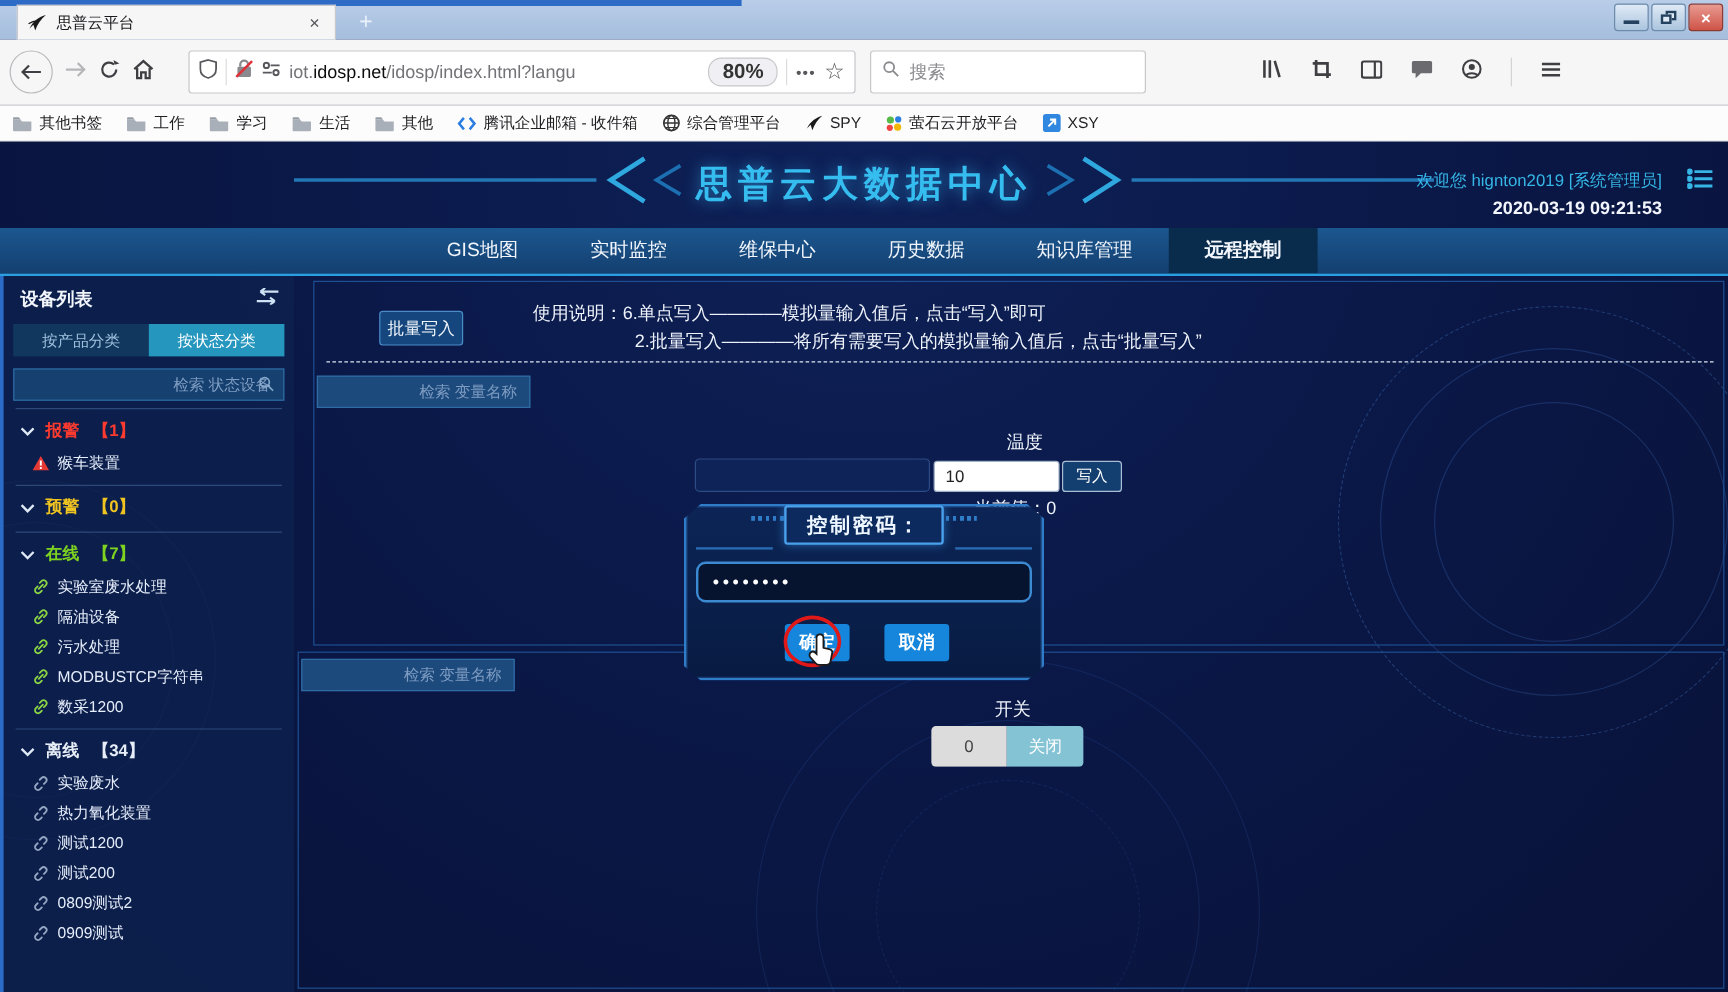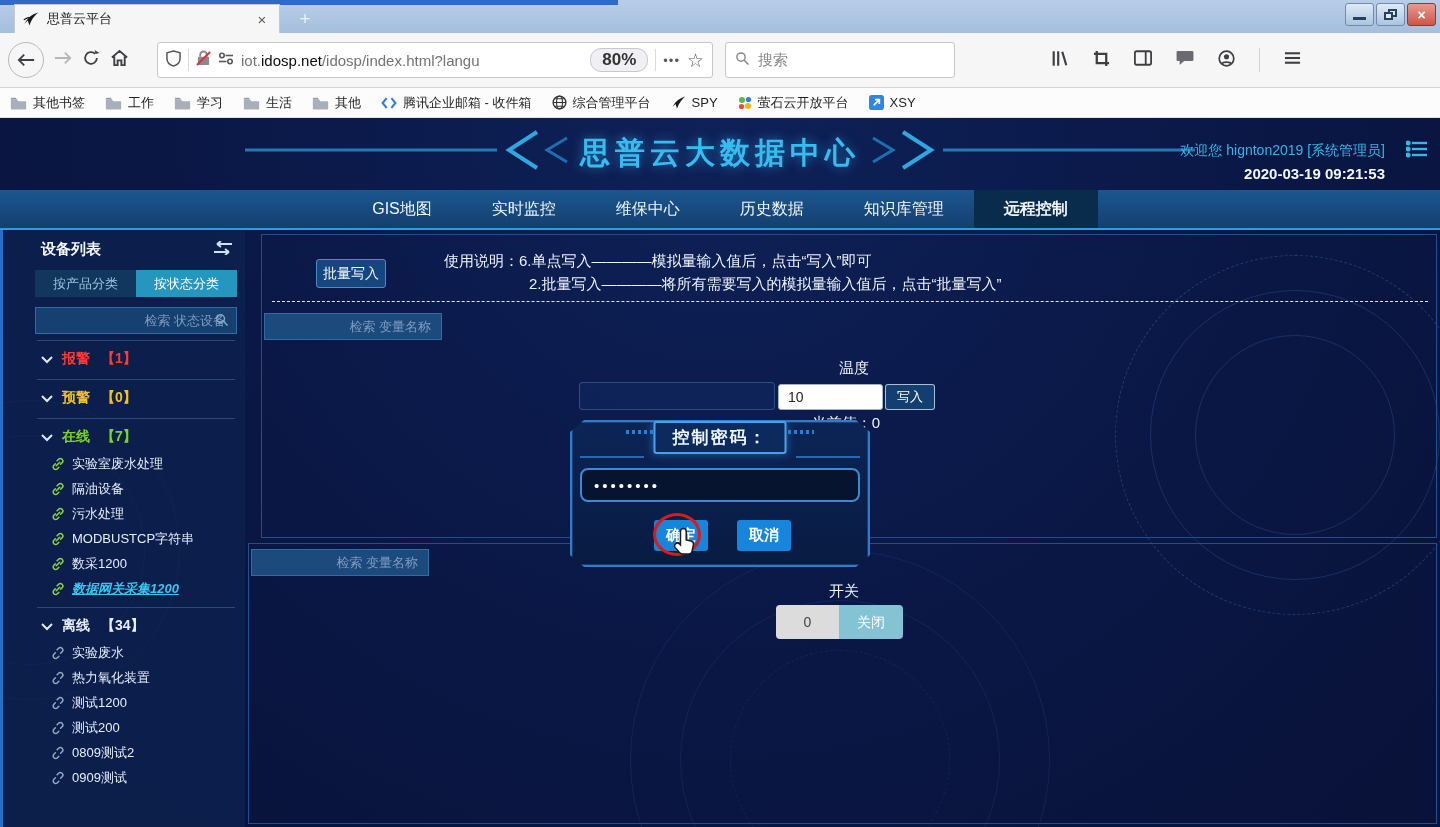--- a/index.html
+++ b/index.html
@@ -38,21 +38,21 @@
   .urlsep { width:1px; height:22px; background:#dcdce0;}
   .urltext { flex:1; font-size:15px; color:#737377; white-space:nowrap; overflow:hidden; }
   .urltext .domain { color:#0c0c0d; }
   .zoompill { background:#f0f0f4; border:1px solid #c8c8cc; border-radius:11px; font-size:17px;
     color:#333; padding:1px 11px;font-weight:bold; }
   .pageactions { color:#58585c; font-size:13px; letter-spacing:1px;}
   .star { color:#58585c; font-size:19px; }
   .searchbox { width:230px; height:36px; background:#fff; border:1px solid #c7c7cb; border-radius:3px;
     margin-left:12px; display:flex; align-items:center; padding:0 9px; gap:8px;}
   .searchbox input { border:none; outline:none; width:160px; font-size:15px; color:#15803d;
-    font-family:Liberation Serif, serif; background:transparent;}
+    font-family:Liberation Sans, sans-serif; background:transparent;}
   .searchbox input::placeholder { color:#8a8a8e; }
   .tb-icons { display:flex; align-items:center; gap:24px; margin-left:96px;}
   .tb-sep { width:1px; height:24px; background:#d4d4d6; }
 
   .bookmarksbar { position:absolute; left:0; top:88px; width:1440px; height:30px; background:#fcfcfd;
     border-bottom:1px solid #e2e2e4; display:flex; align-items:center; padding-left:10px; gap:20px;}
   .bm { display:flex; align-items:center; gap:6px; font-size:13px; color:#1f1f21; white-space:nowrap;}
   .bm-ic { display:flex; align-items:center; }
 
   
@@ -76,21 +76,21 @@
   .content { position:absolute; left:0; top:110px; width:1440px; height:599px;
     border-top:2px solid #2a9fe0; }
 
   
   .ring { position:absolute; border:1px solid rgba(85,150,240,.20); border-radius:50%; z-index:0;}
   .ring.dashed { border-style:dashed; border-color:rgba(95,165,250,.26); }
   .ring.faint { border-color:rgba(70,130,230,.12); }
 
   
   .sidebar { position:absolute; left:0; top:0; bottom:0; width:245px; z-index:2;
-    background:rgba(13,33,78,.82); border-left:3px solid #2b6cc8;padding-left:24px; }
+    background:rgba(13,33,78,.82); border-left:3px solid #2b6cc8; }
   .sb-titlerow { display:flex; align-items:center; padding:10px 12px 2px 14px; }
   .sb-title { font-size:15px; font-weight:bold; color:#f2f6fc; flex:1; }
   .stabs { display:flex; margin:9px 8px 0; }
   .stab { flex:1; height:27px; line-height:27px; text-align:center; font-size:13px;
     color:#9fc3de; background:#133useless; }
   .stab { background:#12375f; }
   .stab.active { background:#2596be; color:#fff; }
   .tsearch { display:block; width:100%; height:27px; background:#16406f; border:1px solid #2f6ca6;
     color:#e8f0fa; font-size:13px; padding:0 10px; font-family:inherit; outline:none;text-align:right;}
   .tsearch::placeholder { color:#7e9cc2; }
@@ -467,20 +467,32 @@
         </div>
         <div class="tree">
             <div class="group">
               <div class="ghead">
                 <span><svg width="12" height="8" viewBox="0 0 12 8">
                     <polyline points="1,1 6,6 11,1" stroke="#dfe8f5" stroke-width="2" fill="none"></polyline>
                   </svg></span>
                 <span class="glabel" style="color: rgb(255, 59, 48);">报警</span>
                 <span class="gcount" style="color: rgb(255, 59, 48);">【1】</span>
               </div>
+              <div class="gitems">
+                <div class="gitem">
+                  <span class="iic">
+                    <svg width="14" height="12" viewBox="0 0 14 12">
+                      <path d="M7 0 L14 12 L0 12 Z" fill="#e53935"></path>
+                      <rect x="6.2" y="3.8" width="1.6" height="4.2" fill="#fff"></rect>
+                      <rect x="6.2" y="9.2" width="1.6" height="1.6" fill="#fff"></rect>
+                    </svg>
+                  </span>
+                  <span class="ilb">猴车装置</span>
+                </div>
+              </div>
             </div>
             <div class="group">
               <div class="ghead">
                 <span><svg width="12" height="8" viewBox="0 0 12 8">
                     <polyline points="1,1 6,6 11,1" stroke="#dfe8f5" stroke-width="2" fill="none"></polyline>
                   </svg></span>
                 <span class="glabel" style="color: rgb(240, 196, 32);">预警</span>
                 <span class="gcount" style="color: rgb(240, 196, 32);">【0】</span>
               </div>
               <div class="gitems"></div>
@@ -547,32 +559,20 @@
                     <svg width="14" height="14" viewBox="0 0 24 24">
                       <g stroke="#8bd445" stroke-width="2.6" fill="none" stroke-linecap="round">
                         <path d="M9 15 L15 9"></path>
                         <path d="M10.5 6.5 l2.5 -2.5 a4 4 0 0 1 6 6 l-2.5 2.5"></path>
                         <path d="M13.5 17.5 l-2.5 2.5 a4 4 0 0 1 -6 -6 l2.5 -2.5"></path>
                       </g>
                     </svg>
                   </span>
                   <span class="ilb">数采1200</span>
                 </div>
-                <div class="gitem selected">
-                  <span class="iic">
-                    <svg width="14" height="14" viewBox="0 0 24 24">
-                      <g stroke="#8bd445" stroke-width="2.6" fill="none" stroke-linecap="round">
-                        <path d="M9 15 L15 9"></path>
-                        <path d="M10.5 6.5 l2.5 -2.5 a4 4 0 0 1 6 6 l-2.5 2.5"></path>
-                        <path d="M13.5 17.5 l-2.5 2.5 a4 4 0 0 1 -6 -6 l2.5 -2.5"></path>
-                      </g>
-                    </svg>
-                  </span>
-                  <span class="ilb">数据网关采集1200</span>
-                </div>
               </div>
             </div>
             <div class="group">
               <div class="ghead">
                 <span><svg width="12" height="8" viewBox="0 0 12 8">
                     <polyline points="1,1 6,6 11,1" stroke="#dfe8f5" stroke-width="2" fill="none"></polyline>
                   </svg></span>
                 <span class="glabel" style="color: rgb(232, 238, 248);">离线</span>
                 <span class="gcount" style="color: rgb(232, 238, 248);">【34】</span>
               </div>

